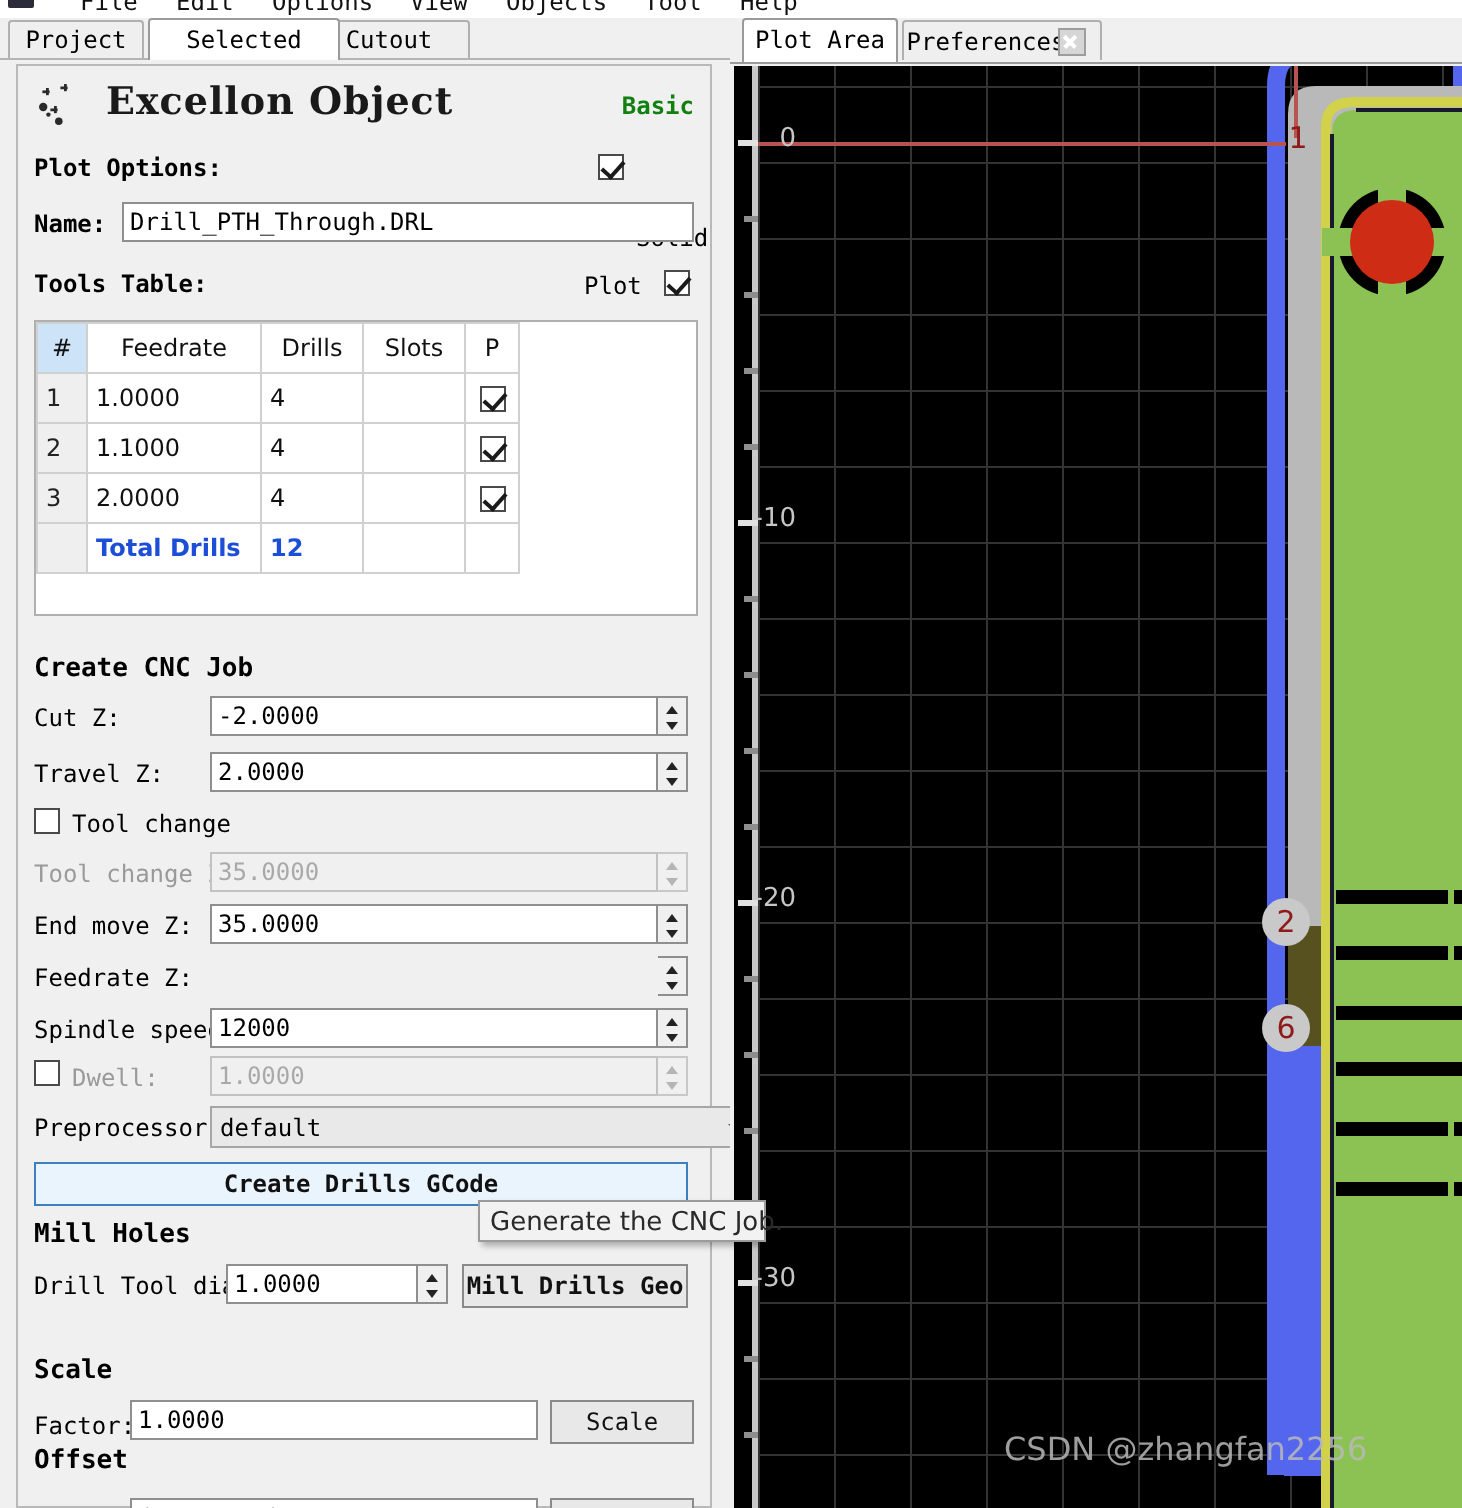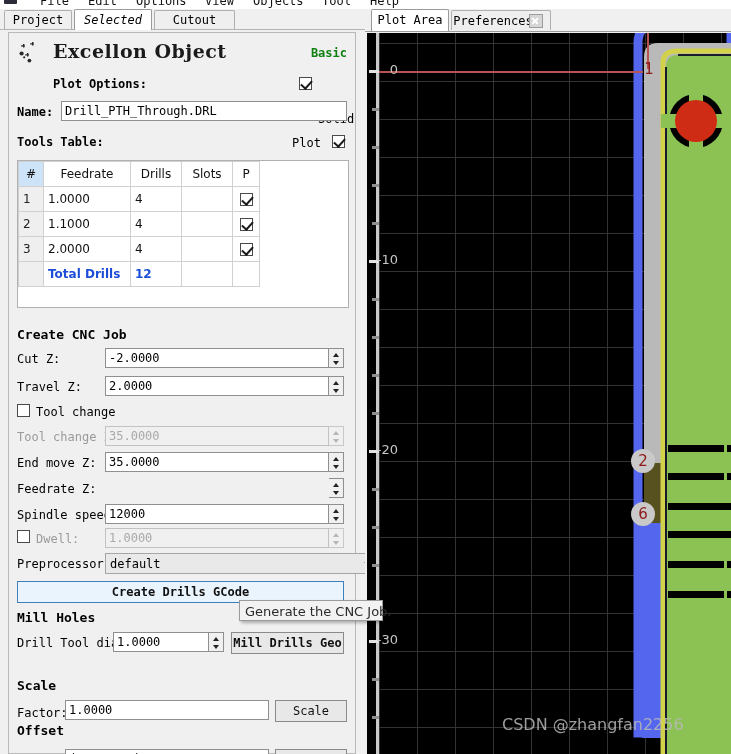--- a/index.html
+++ b/index.html
@@ -120,21 +120,21 @@
     <div class="mi" style="left:205px;">View</div>
     <div class="mi" style="left:253px;">Objects</div>
     <div class="mi" style="left:322px;">Tool</div>
     <div class="mi" style="left:370px;">Help</div>
   </div>
 
   <div class="leftpane">
 
     <div class="tabstrip">
       <div class="tab" style="left:4px;width:68px;">Project</div>
-      <div class="tab active" style="left:74px;width:78px;font-style:italic;">Selected</div>
+      <div class="tab active" style="left:74px;width:96px;">Selected</div>
       <div class="tab" style="left:154px;width:81px;">Cutout Tool</div>
     </div>
 
     <div class="panelbox">
 
       <div class="hdrow">
         <svg class="drillglyph" viewBox="0 0 30 26">
           <g fill="#2a2a2a">
             <path d="M6 3 l1.4 0 l0 3.6 l-1.4 0 z"></path>
               <path d="M4.2 4.2 l3.6 0 l0 1.4 l-3.6 0 z"></path>
@@ -144,21 +144,21 @@
               <path d="M8.2 13.2 l3.6 0 l0 1.4 l-3.6 0 z"></path>
             <circle cx="4.6" cy="12.5" r="2.1"></circle>
             <circle cx="12.4" cy="19.6" r="1.9"></circle>
             <circle cx="7.2" cy="16.3" r="1.1"></circle>
           </g>
         </svg>
         <div class="titletxt">Excellon Object</div>
         <div class="basictxt">Basic</div>
       </div>
 
-      <div class="lbl b" style="left:8px;top:44px;margin-left:36px;">Plot Options:</div>
+      <div class="lbl b" style="left:8px;top:44px;">Plot Options:</div>
       <div class="cbx on" style="left:290px;top:44px;"></div>
       <div class="lbl" style="left:309px;top:45px;margin-top:34px;">Solid</div>
 
       <div class="lbl b" style="left:8px;top:72px;">Name:</div>
       <div class="inp" style="left:52px;top:68px;width:286px;">Drill_PTH_Through.DRL</div>
 
       <div class="lbl b" style="left:8px;top:102px;">Tools Table:</div>
       <div class="lbl" style="left:283px;top:103px;">Plot</div>
       <div class="cbx on" style="left:323px;top:102px;"></div>
 

